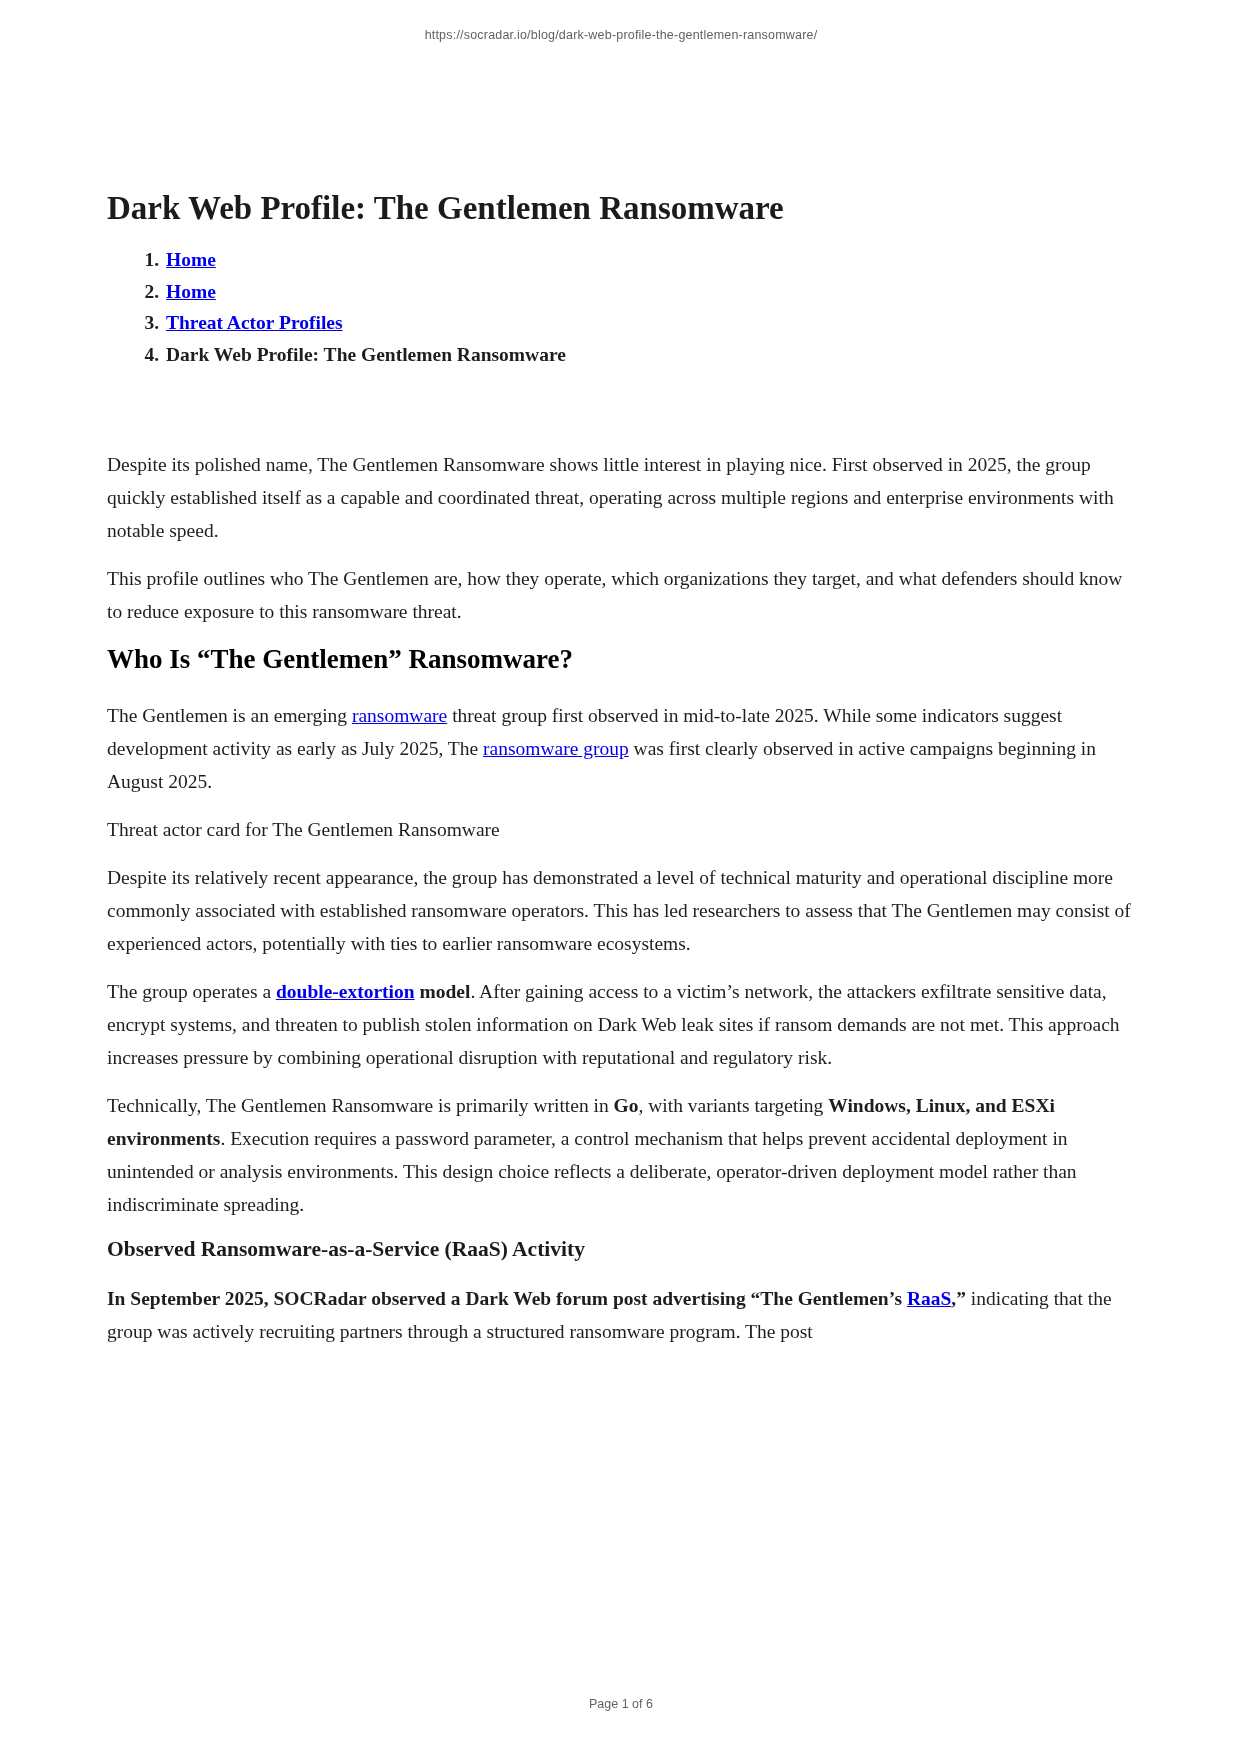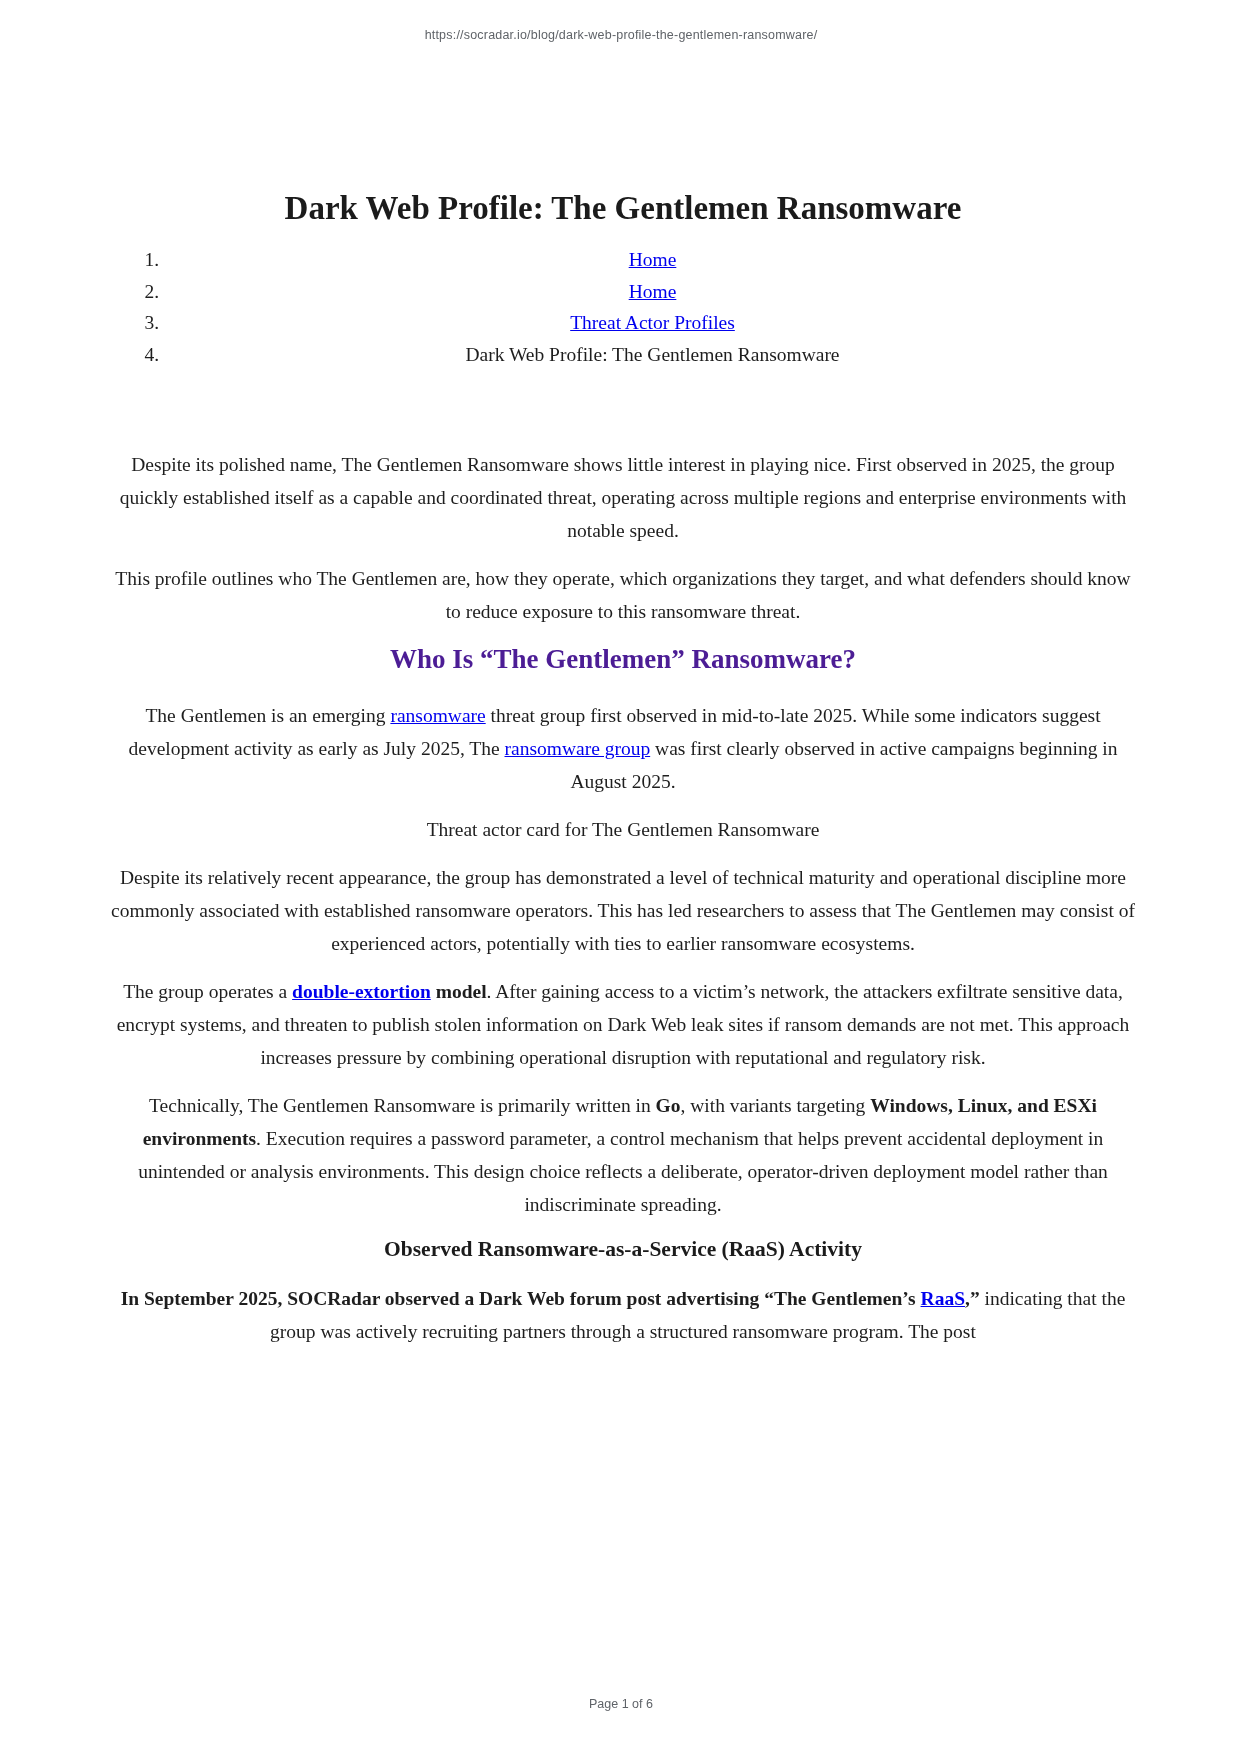--- a/index.html
+++ b/index.html
@@ -1,15 +1,15 @@
 <!DOCTYPE html>
 <html><head>
 <meta charset="utf-8">
 <style>
-  * { box-sizing: border-box; text-align: center; }
+  * { box-sizing: border-box; }
   html, body { margin: 0; padding: 0; }
   body {
     width: 1242px;
     height: 1756px;
     background: #ffffff;
     font-family: "Liberation Serif", serif;
     color: #1e1e1e;
     position: relative;
     overflow: hidden;
   }
@@ -52,34 +52,35 @@
     margin: 0 0 12px 0;
     font-size: 17px;
     line-height: 22px;
     color: #757575;
   }
   ol.breadcrumb {
     margin: 16px 0 0 0;
     padding: 0 0 0 57px;
     font-size: 19.5px;
     line-height: 31.5px;
+    font-weight: bold;
   }
   ol.breadcrumb li { padding-left: 2px; }
   p {
     margin: 0 0 15px 0;
     font-size: 19.5px;
     line-height: 33px;
   }
   p.first-para { margin-top: 78px; }
   h2 {
     margin: 14px 0 24px 0;
     font-size: 27px;
     line-height: 32px;
     font-weight: bold;
-    color: #4c1d95;
+    color: #000000;
   }
   h3 {
     margin: 0 0 20px 0;
     font-size: 21.5px;
     line-height: 26px;
     font-weight: bold;
     color: #1b1b1b;
   }
   a.inline-link {
     color: #0000EE;

